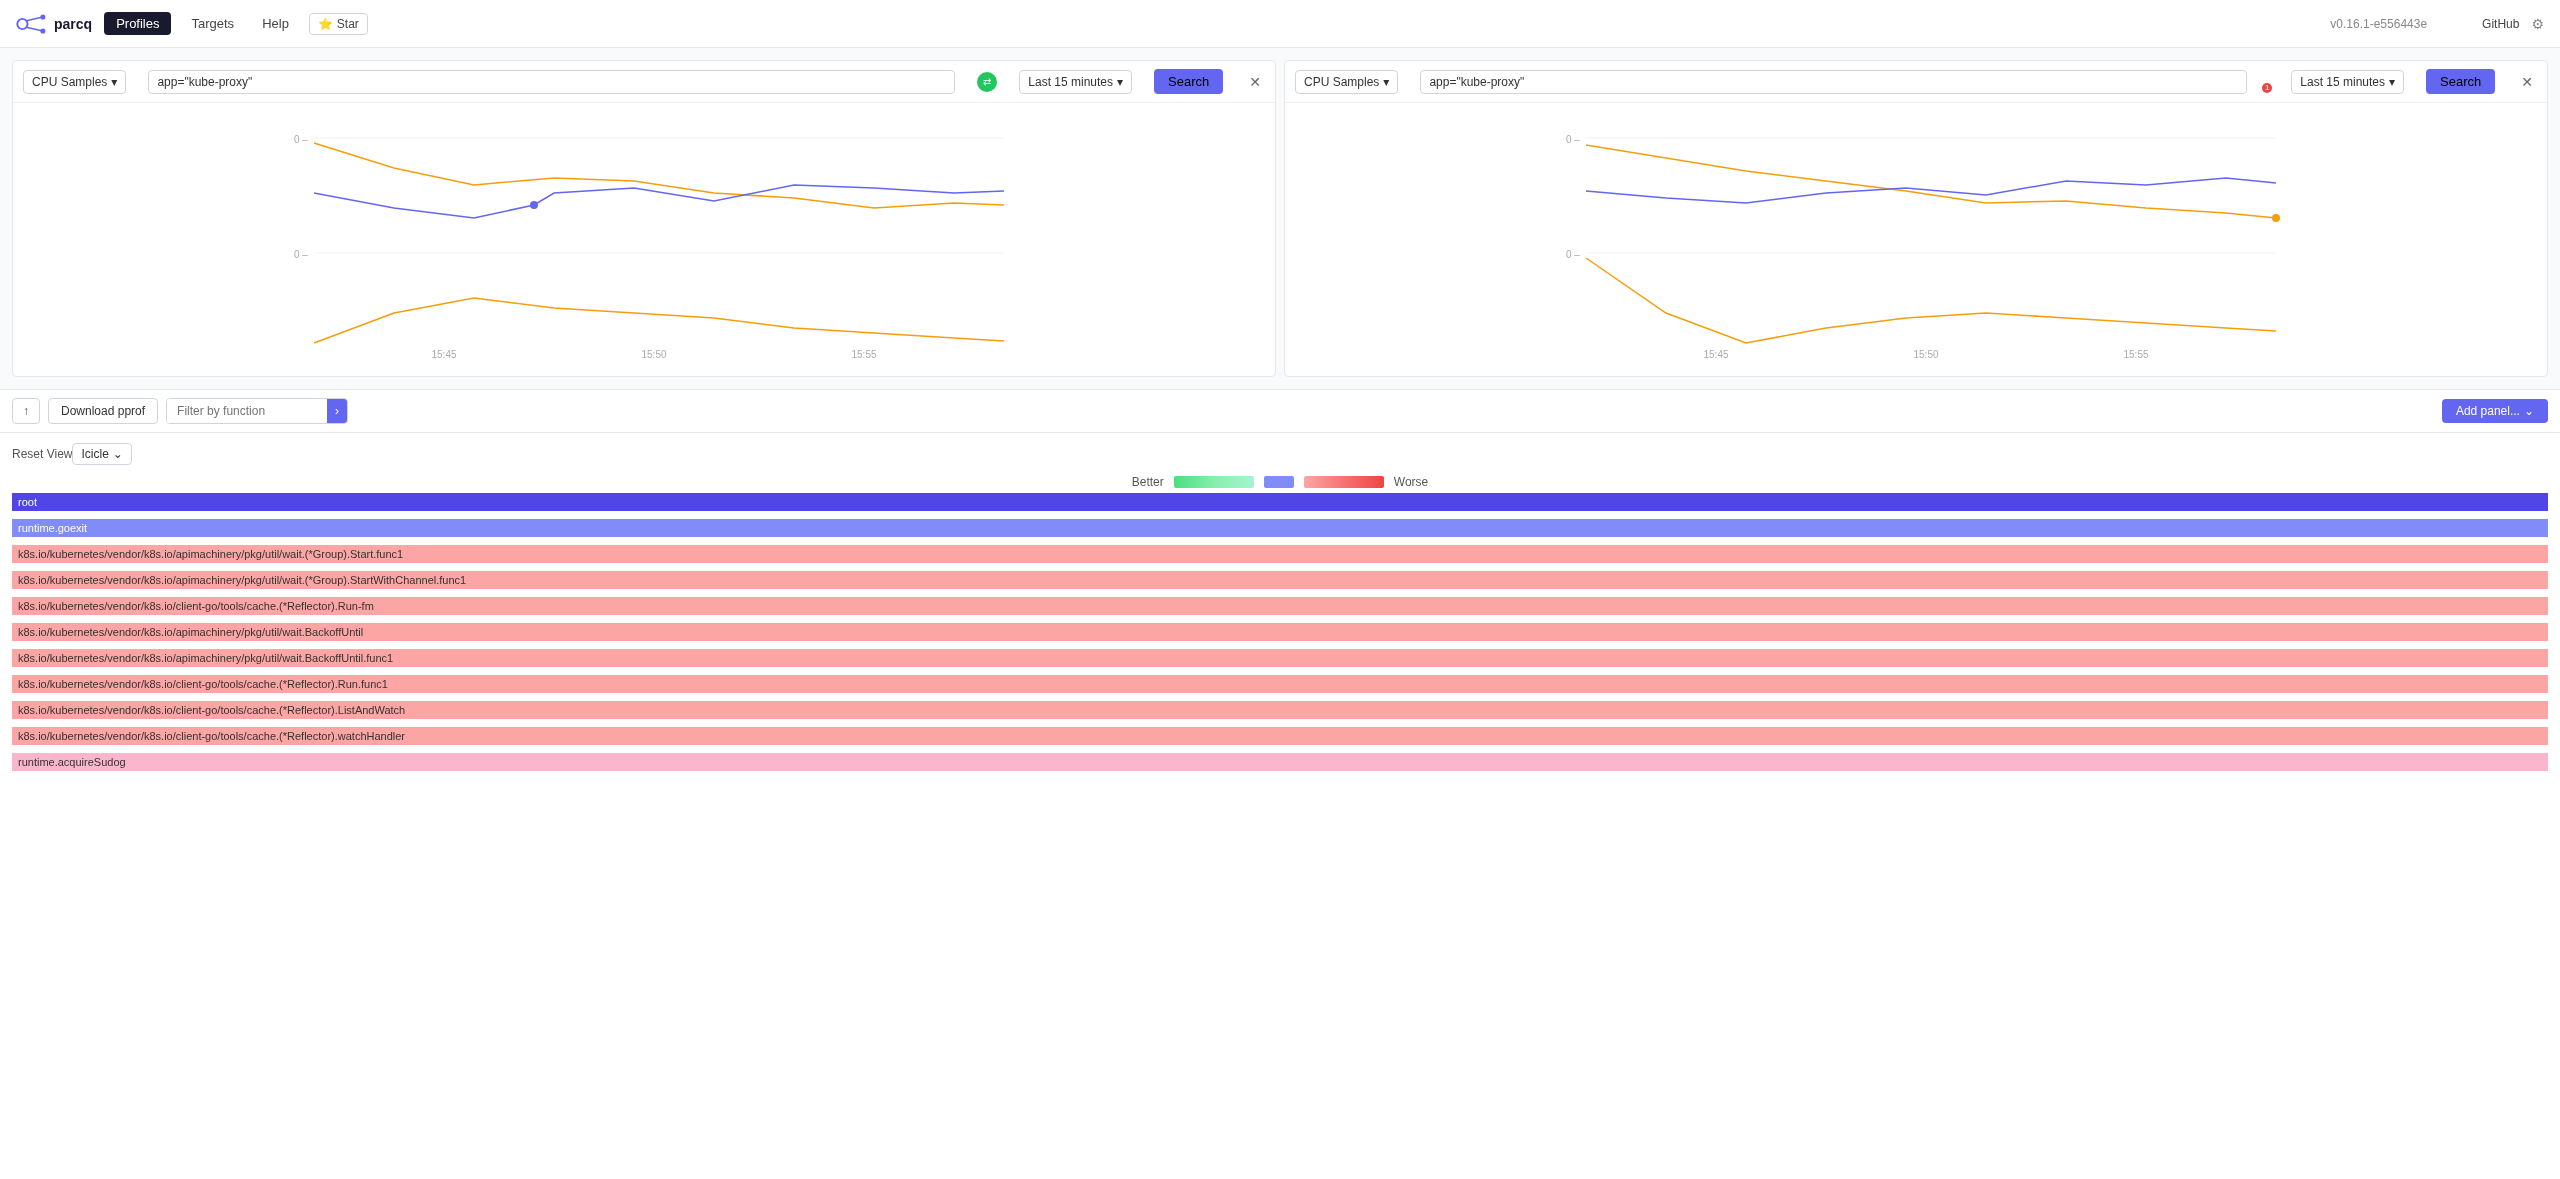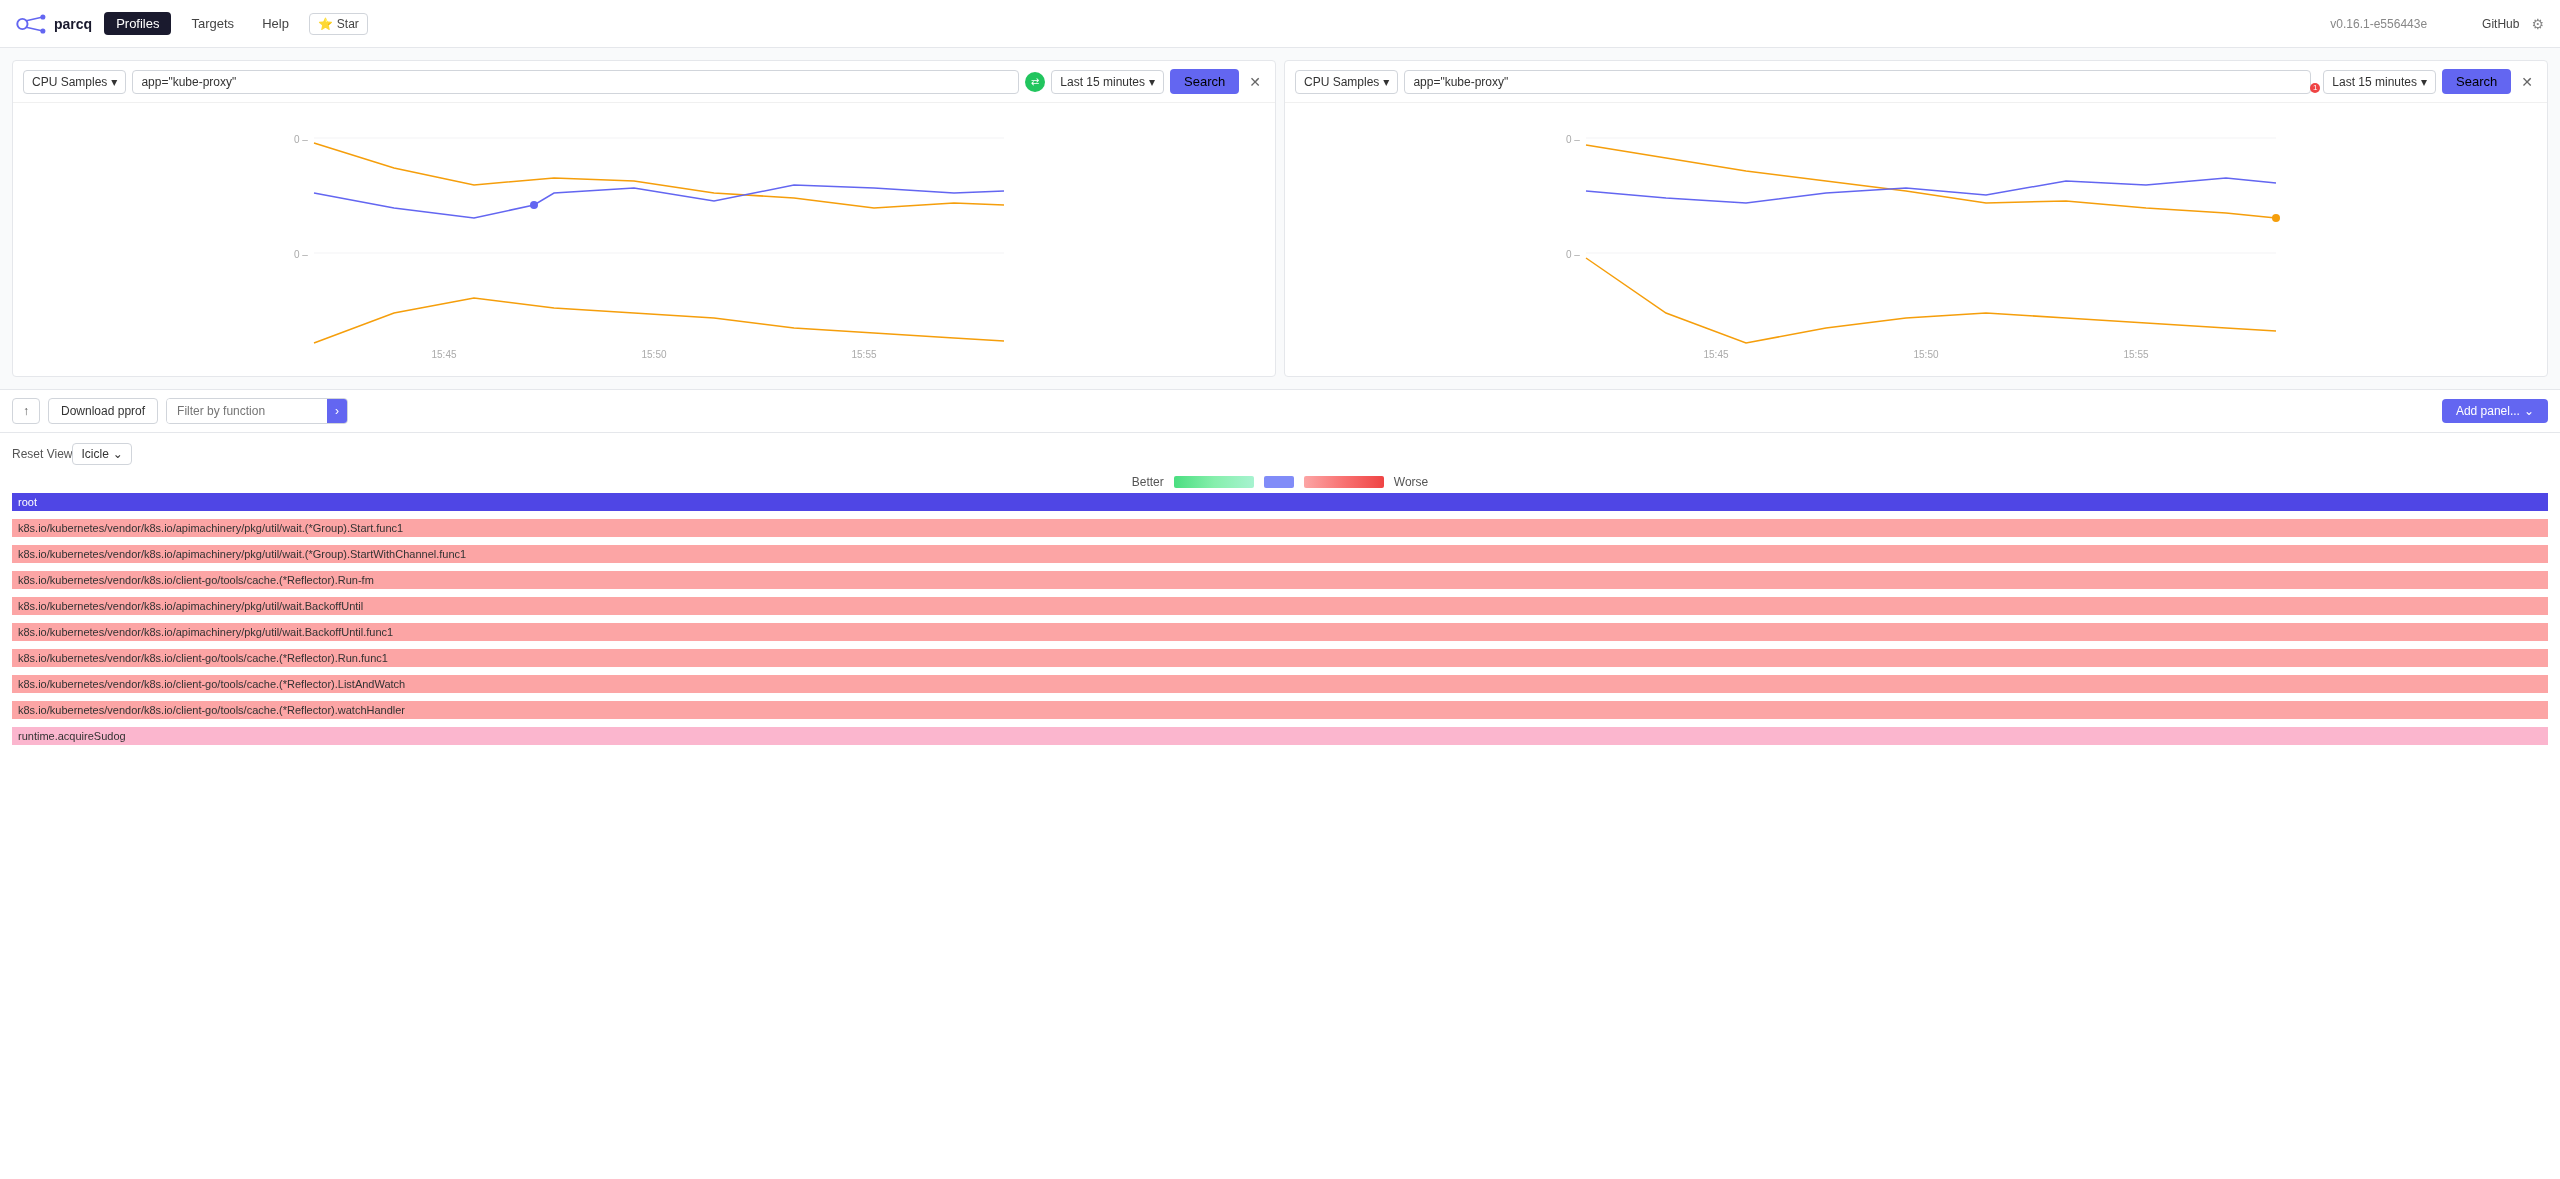--- a/index.html
+++ b/index.html
@@ -34,21 +34,21 @@
     .panels-row {
       display: flex; gap: 0; padding: 8px; background: #f9fafb; border-bottom: 1px solid #e5e7eb;
     }
     .panel {
       flex: 1; background: #fff; border: 1px solid #e5e7eb; border-radius: 4px; margin: 4px;
       display: flex; flex-direction: column;
     }
 
     
     .panel-toolbar {
-      display: flex; align-items: center; gap: 6px; padding: 8px 10px; border-bottom: 1px solid #f0f0f0;
+      display: flex; align-items: center; gap: 22px; padding: 8px 10px; border-bottom: 1px solid #f0f0f0;
     }
     .profile-type-select {
       display: flex; align-items: center; gap: 4px; border: 1px solid #d1d5db; border-radius: 4px;
       padding: 4px 8px; font-size: 12px; cursor: pointer; background: #fff; color: #333;
     }
     .query-input {
       flex: 1; border: 1px solid #d1d5db; border-radius: 4px; padding: 4px 8px;
       font-size: 12px; color: #333; outline: none;
     }
     .merge-icon {
@@ -294,20 +294,21 @@
   <div class="legend-row">
     <span>Better</span>
     <div class="legend-gradient-good"></div>
     <div class="legend-gradient-neutral"></div>
     <div class="legend-gradient-bad"></div>
     <span>Worse</span>
   </div>
 
   <div id="flame-rows-container">
       <div class="flame-row flame-root">root</div>
+      <div class="flame-row flame-blue">runtime.goexit</div>
       <div class="flame-row flame-pink-light">k8s.io/kubernetes/vendor/k8s.io/apimachinery/pkg/util/wait.(*Group).Start.func1</div>
       <div class="flame-row flame-pink-light">k8s.io/kubernetes/vendor/k8s.io/apimachinery/pkg/util/wait.(*Group).StartWithChannel.func1</div>
       <div class="flame-row flame-pink-light">k8s.io/kubernetes/vendor/k8s.io/client-go/tools/cache.(*Reflector).Run-fm</div>
       <div class="flame-row flame-pink-light">k8s.io/kubernetes/vendor/k8s.io/apimachinery/pkg/util/wait.BackoffUntil</div>
       <div class="flame-row flame-pink-light">k8s.io/kubernetes/vendor/k8s.io/apimachinery/pkg/util/wait.BackoffUntil.func1</div>
       <div class="flame-row flame-pink-light">k8s.io/kubernetes/vendor/k8s.io/client-go/tools/cache.(*Reflector).Run.func1</div>
       <div class="flame-row flame-pink-light">k8s.io/kubernetes/vendor/k8s.io/client-go/tools/cache.(*Reflector).ListAndWatch</div>
       <div class="flame-row flame-pink-light">k8s.io/kubernetes/vendor/k8s.io/client-go/tools/cache.(*Reflector).watchHandler</div>
       <div class="flame-row flame-pink-medium">runtime.acquireSudog</div>
     </div>

